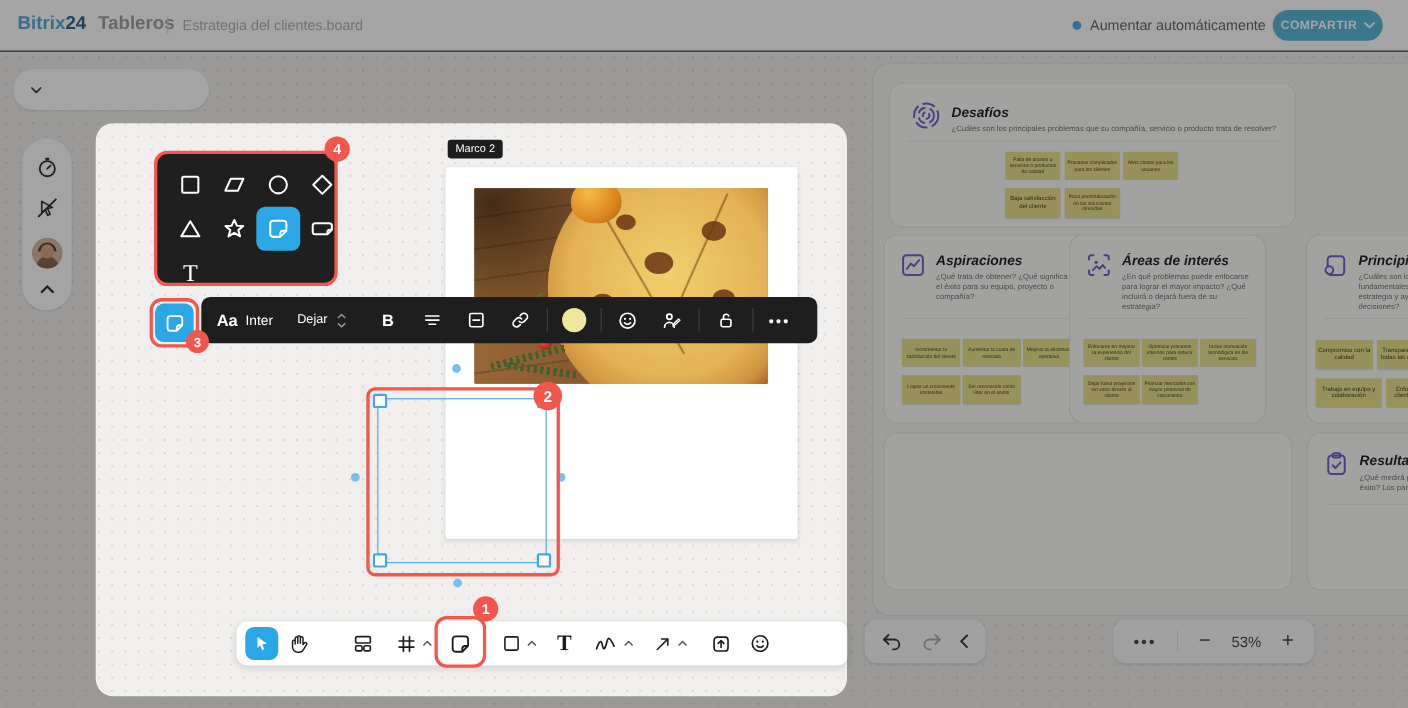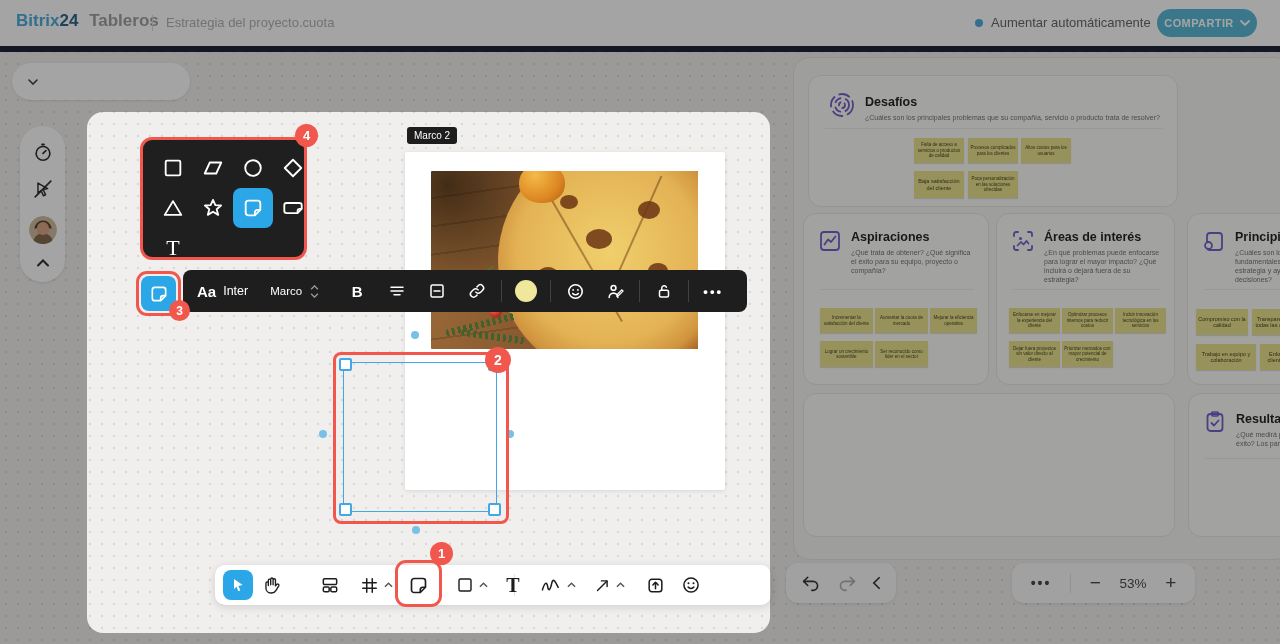--- a/index.html
+++ b/index.html
@@ -2,21 +2,21 @@
 <html><head>
 <meta charset="utf-8">
 <style>
   html,body{margin:0;padding:0;}
   .stage{position:relative;width:1280px;height:644px;overflow:hidden;background:#efeeec;
          font-family:"Liberation Sans",sans-serif;-webkit-font-smoothing:antialiased;}
   svg{display:block;}
 
   
   .topbar{position:absolute;left:0;top:0;width:1280px;height:46px;background:#ffffff;
-          border-bottom:6px solid #0f172a;z-index:1;}
+          border-bottom:1px solid #0f172a;z-index:1;}
   .logo{position:absolute;left:16px;top:11px;font-size:17px;font-weight:bold;}
   .logo .b1{color:#42a7d8;}
   .logo .b2{color:#1f5c88;}
   .logo .prod{color:#9a9a9a;font-weight:bold;margin-left:6px;}
   .tb-sep{position:absolute;left:152px;top:15px;width:1px;height:16px;background:#d8d8d8;}
   .filename{position:absolute;left:166px;top:15px;font-size:13px;color:#aeadab;}
   .autosave{position:absolute;left:975px;top:15px;display:flex;align-items:center;gap:8px;
             font-size:13px;color:#5c5c5c;}
   .autosave .dot{width:8px;height:8px;border-radius:50%;background:#45a7df;}
   .share{position:absolute;left:1157px;top:9px;width:100px;height:28px;border:none;border-radius:14px;
@@ -34,21 +34,21 @@
               padding:0 12px 0 16px;gap:8px;font-size:13px;color:#2a2a2a;z-index:4;}
   .sidebar{position:absolute;left:20px;top:126px;width:45px;height:156px;background:#ffffff;
            border-radius:22px;box-shadow:0 1px 3px rgba(0,0,0,.10);display:flex;flex-direction:column;
            align-items:center;justify-content:space-evenly;z-index:4;}
 
   
   .panel-frame{position:absolute;left:793px;top:57px;width:497px;height:501px;background:#f6f5f3;
                border:1px solid #e3e1de;border-radius:16px;z-index:2;}
   .card{position:absolute;background:#fcfcfb;border:1px solid #e7e5e2;border-radius:13px;z-index:3;
         overflow:hidden;}
-  .card h3{margin:0;font-size:12.5px;font-weight:bold;color:#141414;white-space:nowrap;}
+  .card h3{margin:0;font-size:12.5px;font-weight:bold;color:#141414;white-space:nowrap;font-style:italic;}
   .card .sub{margin:3px 0 0 0;font-size:7px;line-height:9px;color:#6b6b68;}
   .card-div{position:absolute;left:16px;right:14px;height:1px;background:#ecebe8;}
   .mini{position:absolute;background:#e9e088;color:#3d370f;font-size:4.5px;line-height:5.5px;
         display:flex;align-items:center;justify-content:center;text-align:center;padding:2px;
         box-sizing:border-box;box-shadow:0 1px 1px rgba(0,0,0,.12);}
   .mini.lg{font-size:5.5px;line-height:6.5px;}
   .cicon{position:absolute;}
 
   
   .frame-label{position:absolute;left:407px;top:127px;height:17px;background:#1d1d1d;color:#fff;
@@ -146,21 +146,21 @@
 <div class="stage">
 
   <div class="canvas"></div>
 
   <div class="topbar">
     <div class="logo">
       <span class="b1">Bitrix</span><span class="b2">24</span>
       <span class="prod">Tableros</span>
     </div>
     <div class="tb-sep"></div>
-    <span class="filename">Estrategia del proyecto.cuota</span>
+    <span class="filename">Estrategia del clientes.board</span>
     <div class="autosave">
       <span class="dot"></span>
       <span>Aumentar automáticamente</span>
     </div>
     <button class="share">
       <span>COMPARTIR</span>
       <svg width="10" height="6" viewBox="0 0 10 6">
           <polyline points="1,1 5,5 9,1" fill="none" stroke="#fff" stroke-width="1.8" stroke-linecap="round"></polyline>
         </svg>
     </button>
@@ -226,21 +226,21 @@
     <h3 style="position:absolute;left:47px;top:16px;">Aspiraciones</h3>
     <p class="sub" style="position:absolute;left:47px;top:31px;width:122px;">¿Qué trata de obtener? ¿Qué significa el éxito para su equipo, proyecto o compañía?</p>
     <div class="card-div" style="top:75px;"></div>
     <div class="mini" style="left:16px;top:94px;width:53px;height:25px;">Incrementar la satisfacción del cliente</div>
     <div class="mini" style="left:71px;top:94px;width:53px;height:25px;">Aumentar la cuota de mercado</div>
     <div class="mini" style="left:126px;top:94px;width:47px;height:25px;">Mejorar la eficiencia operativa</div>
     <div class="mini" style="left:16px;top:127px;width:53px;height:26px;">Lograr un crecimiento sostenible</div>
     <div class="mini" style="left:71px;top:127px;width:53px;height:26px;">Ser reconocido como líder en el sector</div>
   </section>
 
-  <section class="card" style="left:996px;top:213px;width:177px;height:170px;">
+  <section class="card" style="left:972px;top:213px;width:177px;height:170px;">
     <svg class="cicon" style="left:14px;top:15px;" width="24" height="24" viewBox="0 0 24 24">
       <path d="M3 7 V5 a2 2 0 0 1 2-2 h2 M17 3 h2 a2 2 0 0 1 2 2 v2 M21 17 v2 a2 2 0 0 1 -2 2 h-2 M7 21 H5 a2 2 0 0 1 -2-2 v-2" fill="none" stroke="#6d55c8" stroke-width="1.8" stroke-linecap="round"></path>
       <circle cx="9.5" cy="9.5" r="1.5" fill="#6d55c8"></circle>
       <path d="M6.5 16.5 l3.5-3.5 2.5 2.5 3-3.5 2 2.5" fill="none" stroke="#6d55c8" stroke-width="1.7" stroke-linecap="round" stroke-linejoin="round"></path>
     </svg>
     <h3 style="position:absolute;left:47px;top:16px;">Áreas de interés</h3>
     <p class="sub" style="position:absolute;left:47px;top:31px;width:122px;">¿En qué problemas puede enfocarse para lograr el mayor impacto? ¿Qué incluirá o dejará fuera de su estrategia?</p>
     <div class="card-div" style="top:75px;"></div>
     <div class="mini" style="left:12px;top:94px;width:51px;height:25px;">Enfocarse en mejorar la experiencia del cliente</div>
     <div class="mini" style="left:65px;top:94px;width:51px;height:25px;">Optimizar procesos internos para reducir costos</div>
@@ -373,21 +373,21 @@
     <svg width="20" height="20" viewBox="0 0 24 24">
         <path d="M7 4 h10 a3 3 0 0 1 3 3 v7 l-6 6 H7 a3 3 0 0 1 -3 -3 V7 a3 3 0 0 1 3 -3 Z" fill="none" stroke="#fff" stroke-width="2" stroke-linejoin="round"></path>
         <path d="M14 20 v-3 a3 3 0 0 1 3 -3 h3" fill="none" stroke="#fff" stroke-width="2"></path>
       </svg>
   </div>
   <div class="badge" style="left:169px;top:300px;width:21px;height:21px;font-size:12px;">3</div>
 
   <div class="fmtbar">
     <span class="fmt-aa">Aa</span>
     <span class="fmt-font">Inter</span>
-    <span class="fmt-size">Marco</span>
+    <span class="fmt-size">Dejar</span>
     <span style="display:flex;flex-direction:column;gap:3px;margin:0 18px 0 8px;">
       <svg width="9" height="5" viewBox="0 0 10 6">
           <polyline points="1,5 5,1 9,5" fill="none" stroke="#9a9a9a" stroke-width="1.6"></polyline>
         </svg>
       <svg width="9" height="5" viewBox="0 0 10 6">
           <polyline points="1,1 5,5 9,1" fill="none" stroke="#9a9a9a" stroke-width="1.6"></polyline>
         </svg>
     </span>
     <span class="fitem fmt-bold">B</span>
     <span class="fitem">

